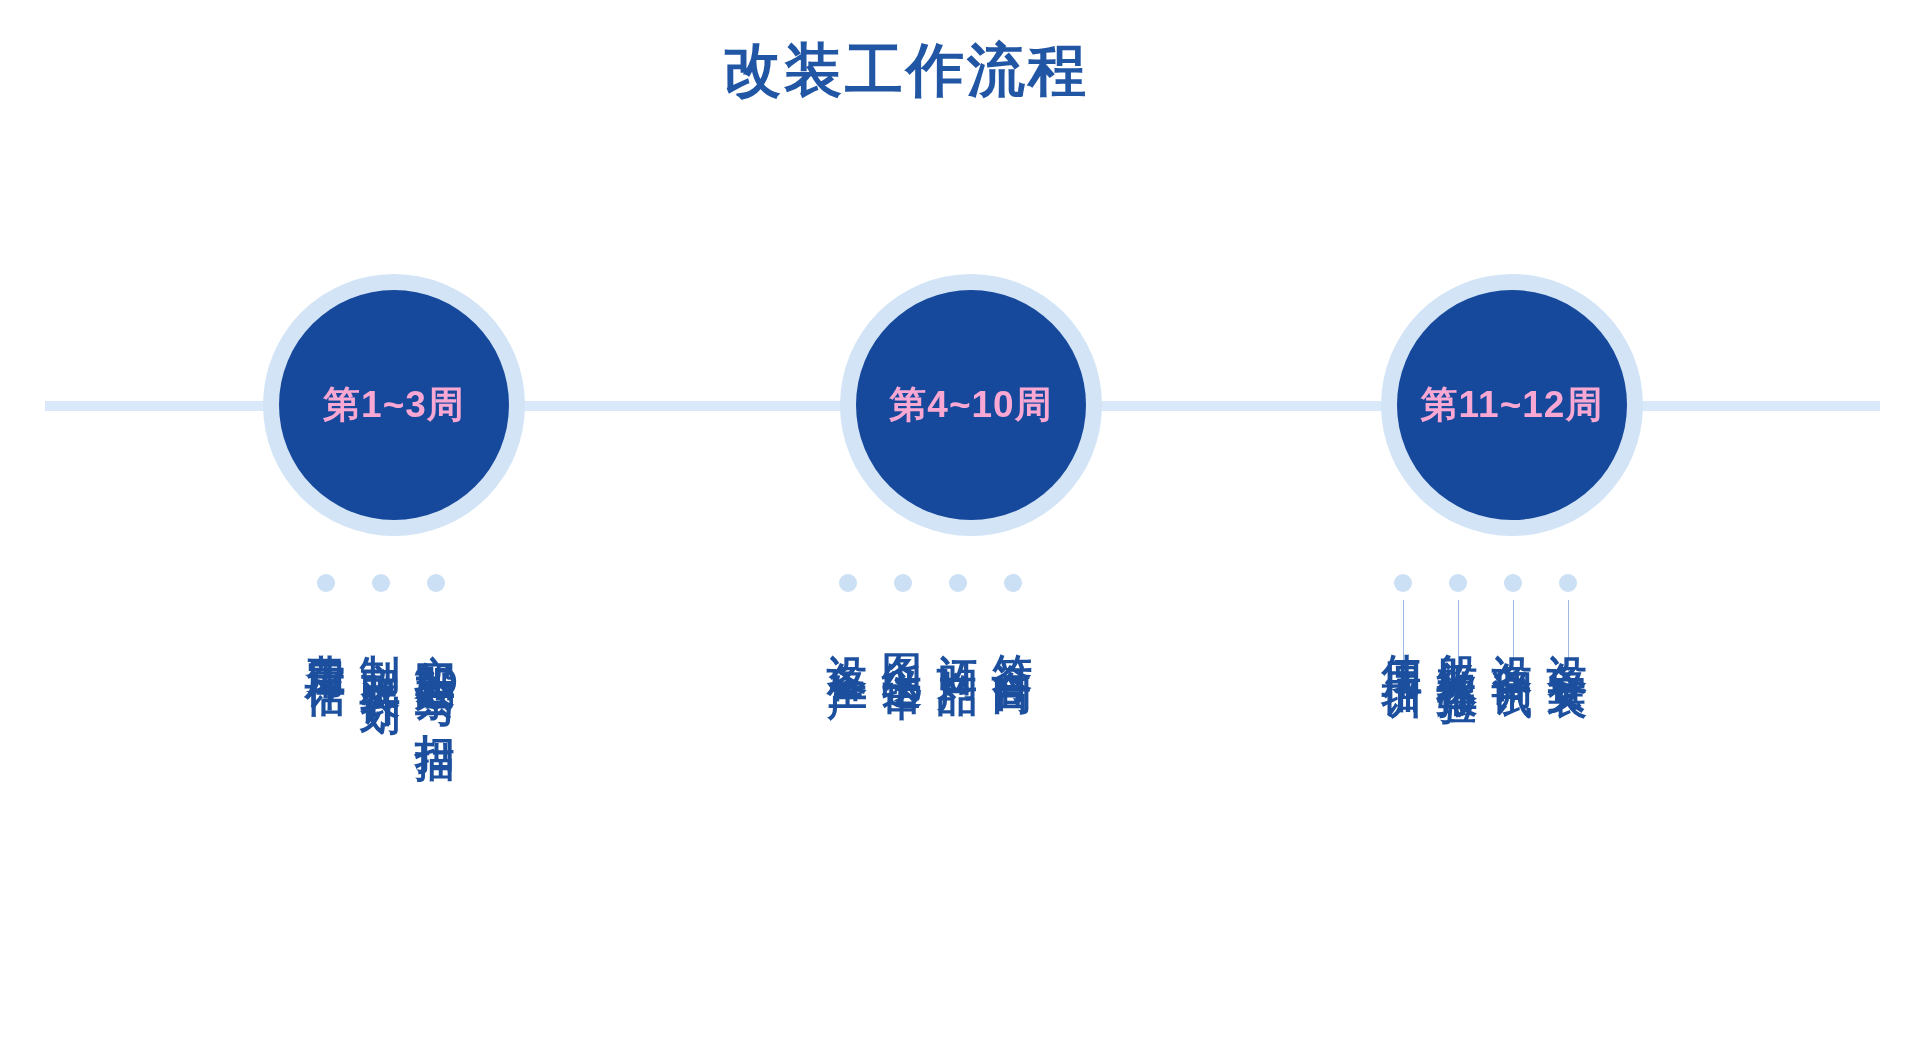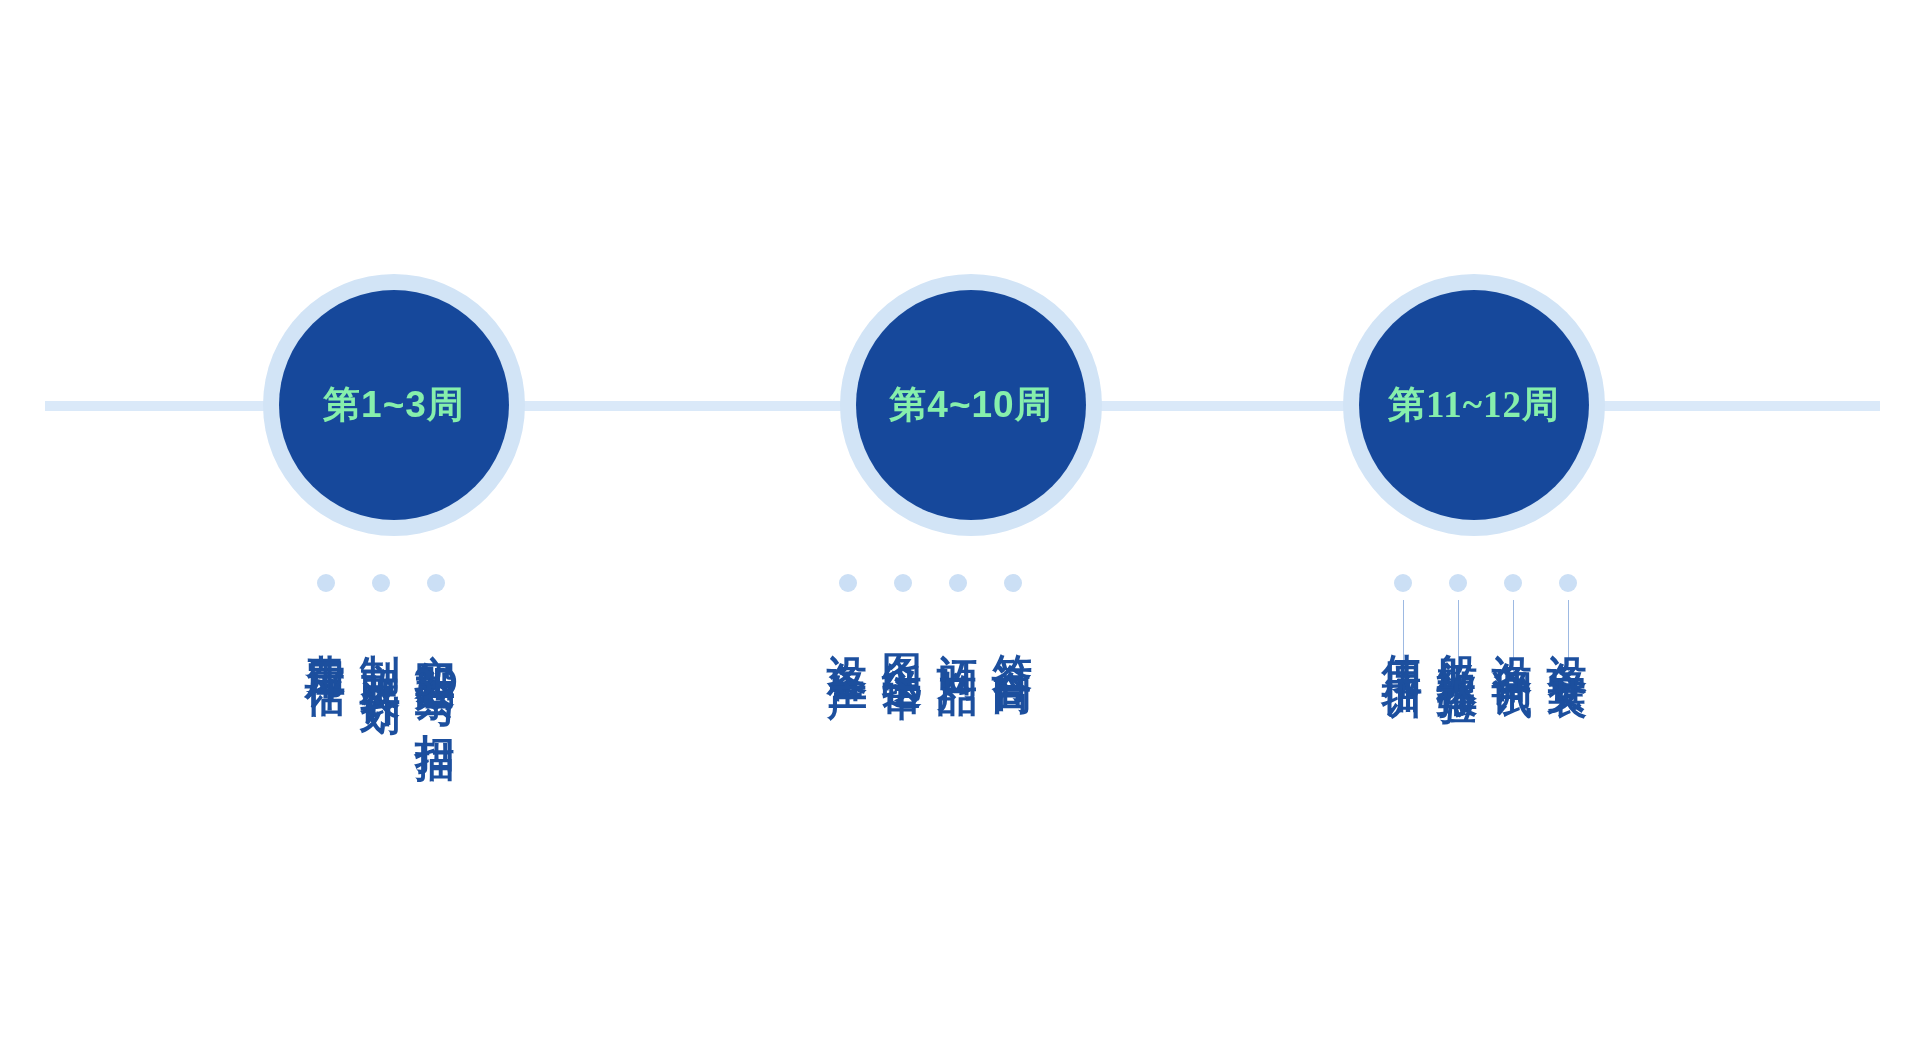--- a/index.html
+++ b/index.html
@@ -47,29 +47,29 @@
     z-index:2;
     display:flex;align-items:center;justify-content:center;
   }
   .circle-inner{
     width:230px;height:230px;
     border-radius:50%;
     background:var(--dark-blue);
     display:flex;align-items:center;justify-content:center;
   }
   .week{
-    color:#86efac;
+    color:#f9a8d4;
     font-size:37px;
     font-weight:700;
     white-space:nowrap;
     letter-spacing:1px;
   }
   .g1 .circle{left:263px;}
   .g2 .circle{left:840px;}
-  .g3 .circle{left:1343px;font-family:Liberation Serif, serif;}
+  .g3 .circle{left:1381px;}
   .steps{
     position:absolute;
     top:574px;
     display:flex;
     flex-direction:row-reverse; 
     align-items:flex-start;
     z-index:2;
   }
   .g1 .steps{left:298px;}
   .g2 .steps{left:820px;}
@@ -113,20 +113,21 @@
     width:1.5px;
     background:var(--leader-blue);
     z-index:0;
   }
 </style>
 </head>
 <body>
 
 <div class="stage">
 
+  <h1 class="title">改装工作流程</h1>
 
   <div class="timeline-line"></div>
 
   <section class="group g1">
     <div class="circle">
       <div class="circle-inner">
         <span class="week">第1~3周</span>
       </div>
     </div>
     <div class="steps">

